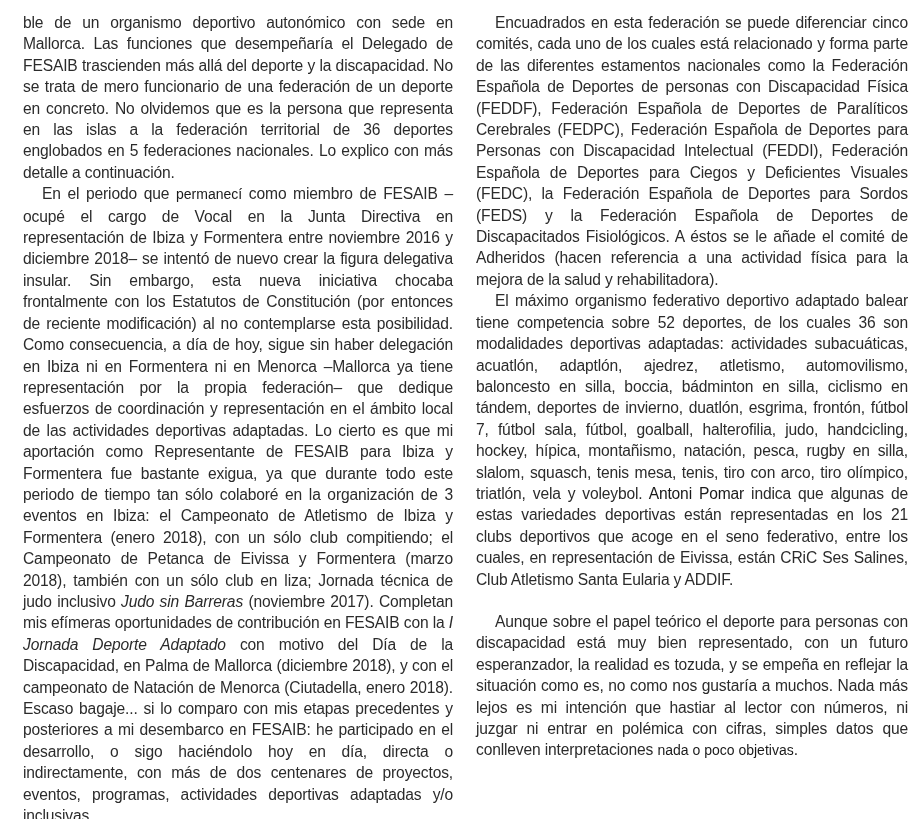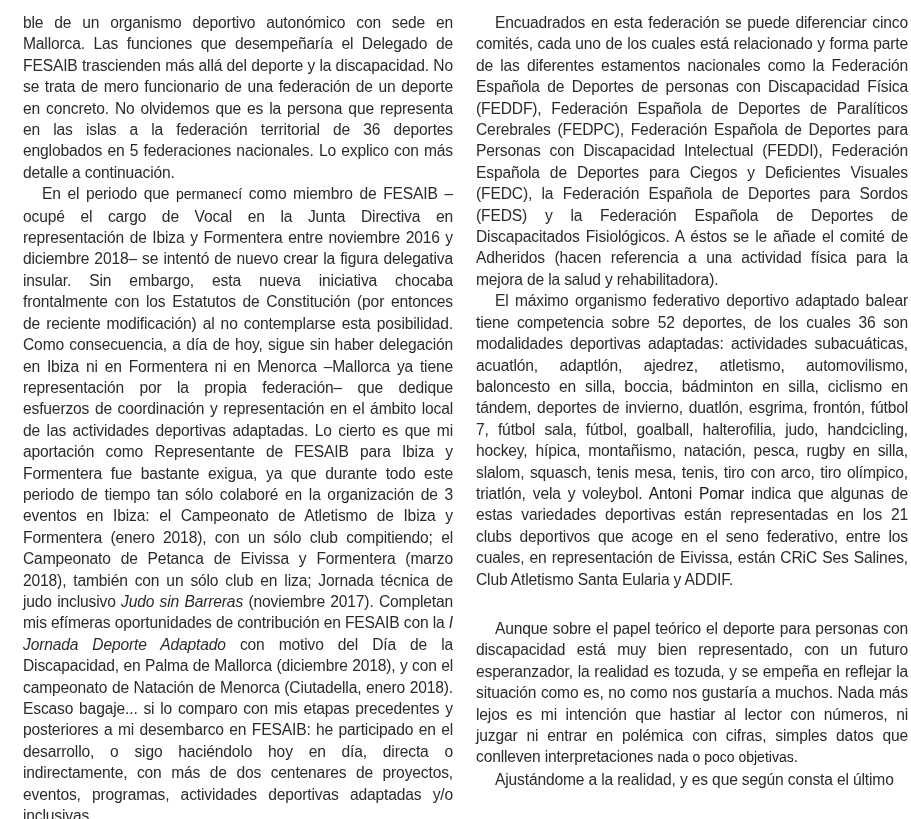--- a/index.html
+++ b/index.html
@@ -31,21 +31,21 @@
       hyphens: manual;
       letter-spacing: -0.15px;
     }
     .col-left { left: 13px; }
     .col-right { left: 466px; width: 432px; }
     .column p {
       margin: 0;
       text-indent: 0;
     }
     .column p.indent { text-indent: 19px; }
-    .column p.gap-before { margin-top: 28px; }
+    .column p.gap-before { margin-top: 21px; }
     .inline-sans {
       font-family: "Liberation Sans", sans-serif;
       font-size: 14px;
       color: #1a1a1a;
       letter-spacing: 0;
     }
     .name-strong {
       color: #1a1a1a;
       font-weight: 400;
     }
@@ -58,16 +58,15 @@
 
   <div class="column col-left">
     <p>ble de un organismo deportivo autonómico con sede en Mallorca. Las funciones que desempeñaría el Delegado de FESAIB trascienden más allá del deporte y la discapacidad. No se trata de mero funcionario de una federación de un deporte en concreto. No olvidemos que es la persona que representa en las islas a la federación territorial de 36 deportes englobados en 5 federaciones nacionales. Lo explico con más detalle a continuación.</p>
     <p class="indent"><span>En el periodo que </span><span class="inline-sans">permanecí</span><span> como miembro de FESAIB –ocupé el cargo de Vocal en la Junta Directiva en representación de Ibiza y Formentera entre noviembre 2016 y diciembre 2018– se intentó de nuevo crear la figura delegativa insular. Sin embargo, esta nueva iniciativa chocaba frontalmente con los Estatutos de Constitución (por entonces de reciente modificación) al no contemplarse esta posibilidad. Como consecuencia, a día de hoy, sigue sin haber delegación en Ibiza ni en Formentera ni en Menorca –Mallorca ya tiene representación por la propia federación– que dedique esfuerzos de coordinación y representación en el ámbito local de las actividades deportivas adaptadas. Lo cierto es que mi aportación como Representante de FESAIB para Ibiza y Formentera fue bastante exigua, ya que durante todo este periodo de tiempo tan sólo colaboré en la organización de 3 eventos en Ibiza: el Campeonato de Atletismo de Ibiza y Formentera (enero 2018), con un sólo club compitiendo; el Campeonato de Petanca de Eivissa y Formentera (marzo 2018), también con un sólo club en liza; Jornada técnica de judo inclusivo </span><em>Judo sin Barreras</em><span> (noviembre 2017). Completan mis efímeras oportunidades de contribución en FESAIB con la </span><em>I Jornada Deporte Adaptado</em><span> con motivo del Día de la Discapacidad, en Palma de Mallorca (diciembre 2018), y con el campeonato de Natación de Menorca (Ciutadella, enero 2018). Escaso bagaje... si lo comparo con mis etapas precedentes y posteriores a mi desembarco en FESAIB: he participado en el desarrollo, o sigo haciéndolo hoy en día, directa o indirectamente, con más de dos centenares de proyectos, eventos, programas, actividades deportivas adaptadas y/o inclusivas.</span></p>
   </div>
 
   <div class="column col-right">
     <p class="indent">Encuadrados en esta federación se puede diferenciar cinco comités, cada uno de los cuales está relacionado y forma parte de las diferentes estamentos nacionales como la Federación Española de Deportes de personas con Discapacidad Física (FEDDF), Federación Española de Deportes de Paralíticos Cerebrales (FEDPC), Federación Española de Deportes para Personas con Discapacidad Intelectual (FEDDI), Federación Española de Deportes para Ciegos y Deficientes Visuales (FEDC), la Federación Española de Deportes para Sordos (FEDS) y la Federación Española de Deportes de Discapacitados Fisiológicos. A éstos se le añade el comité de Adheridos (hacen referencia a una actividad física para la mejora de la salud y rehabilitadora).</p>
     <p class="indent"><span>El máximo organismo federativo deportivo adaptado balear tiene competencia sobre 52 deportes, de los cuales 36 son modalidades deportivas adaptadas: actividades subacuáticas, acuatlón, adaptlón, ajedrez, atletismo, automovilismo, baloncesto en silla, boccia, bádminton en silla, ciclismo en tándem, deportes de invierno, duatlón, esgrima, frontón, fútbol 7, fútbol sala, fútbol, goalball, halterofilia, judo, handcicling, hockey, hípica, montañismo, natación, pesca, rugby en silla, slalom, squasch, tenis mesa, tenis, tiro con arco, tiro olímpico, triatlón, vela y voleybol. </span><span class="name-strong">Antoni Pomar</span><span> indica que algunas de estas variedades deportivas están representadas en los 21 clubs deportivos que acoge en el seno federativo, entre los cuales, en representación de Eivissa, están CRiC Ses Salines, Club Atletismo Santa Eularia y ADDIF.</span></p>
     <p class="indent gap-before"><span>Aunque sobre el papel teórico el deporte para personas con discapacidad está muy bien representado, con un futuro esperanzador, la realidad es tozuda, y se empeña en reflejar la situación como es, no como nos gustaría a muchos. Nada más lejos es mi intención que hastiar al lector con números, ni juzgar ni entrar en polémica con cifras, simples datos que conlleven interpretaciones </span><span class="inline-sans">nada o poco objetivas</span><span>.</span></p>
-    <p class="indent">Ajustándome a la realidad, y es que según consta el último</p>
   </div>
 
 </div>
 
 </body></html>

